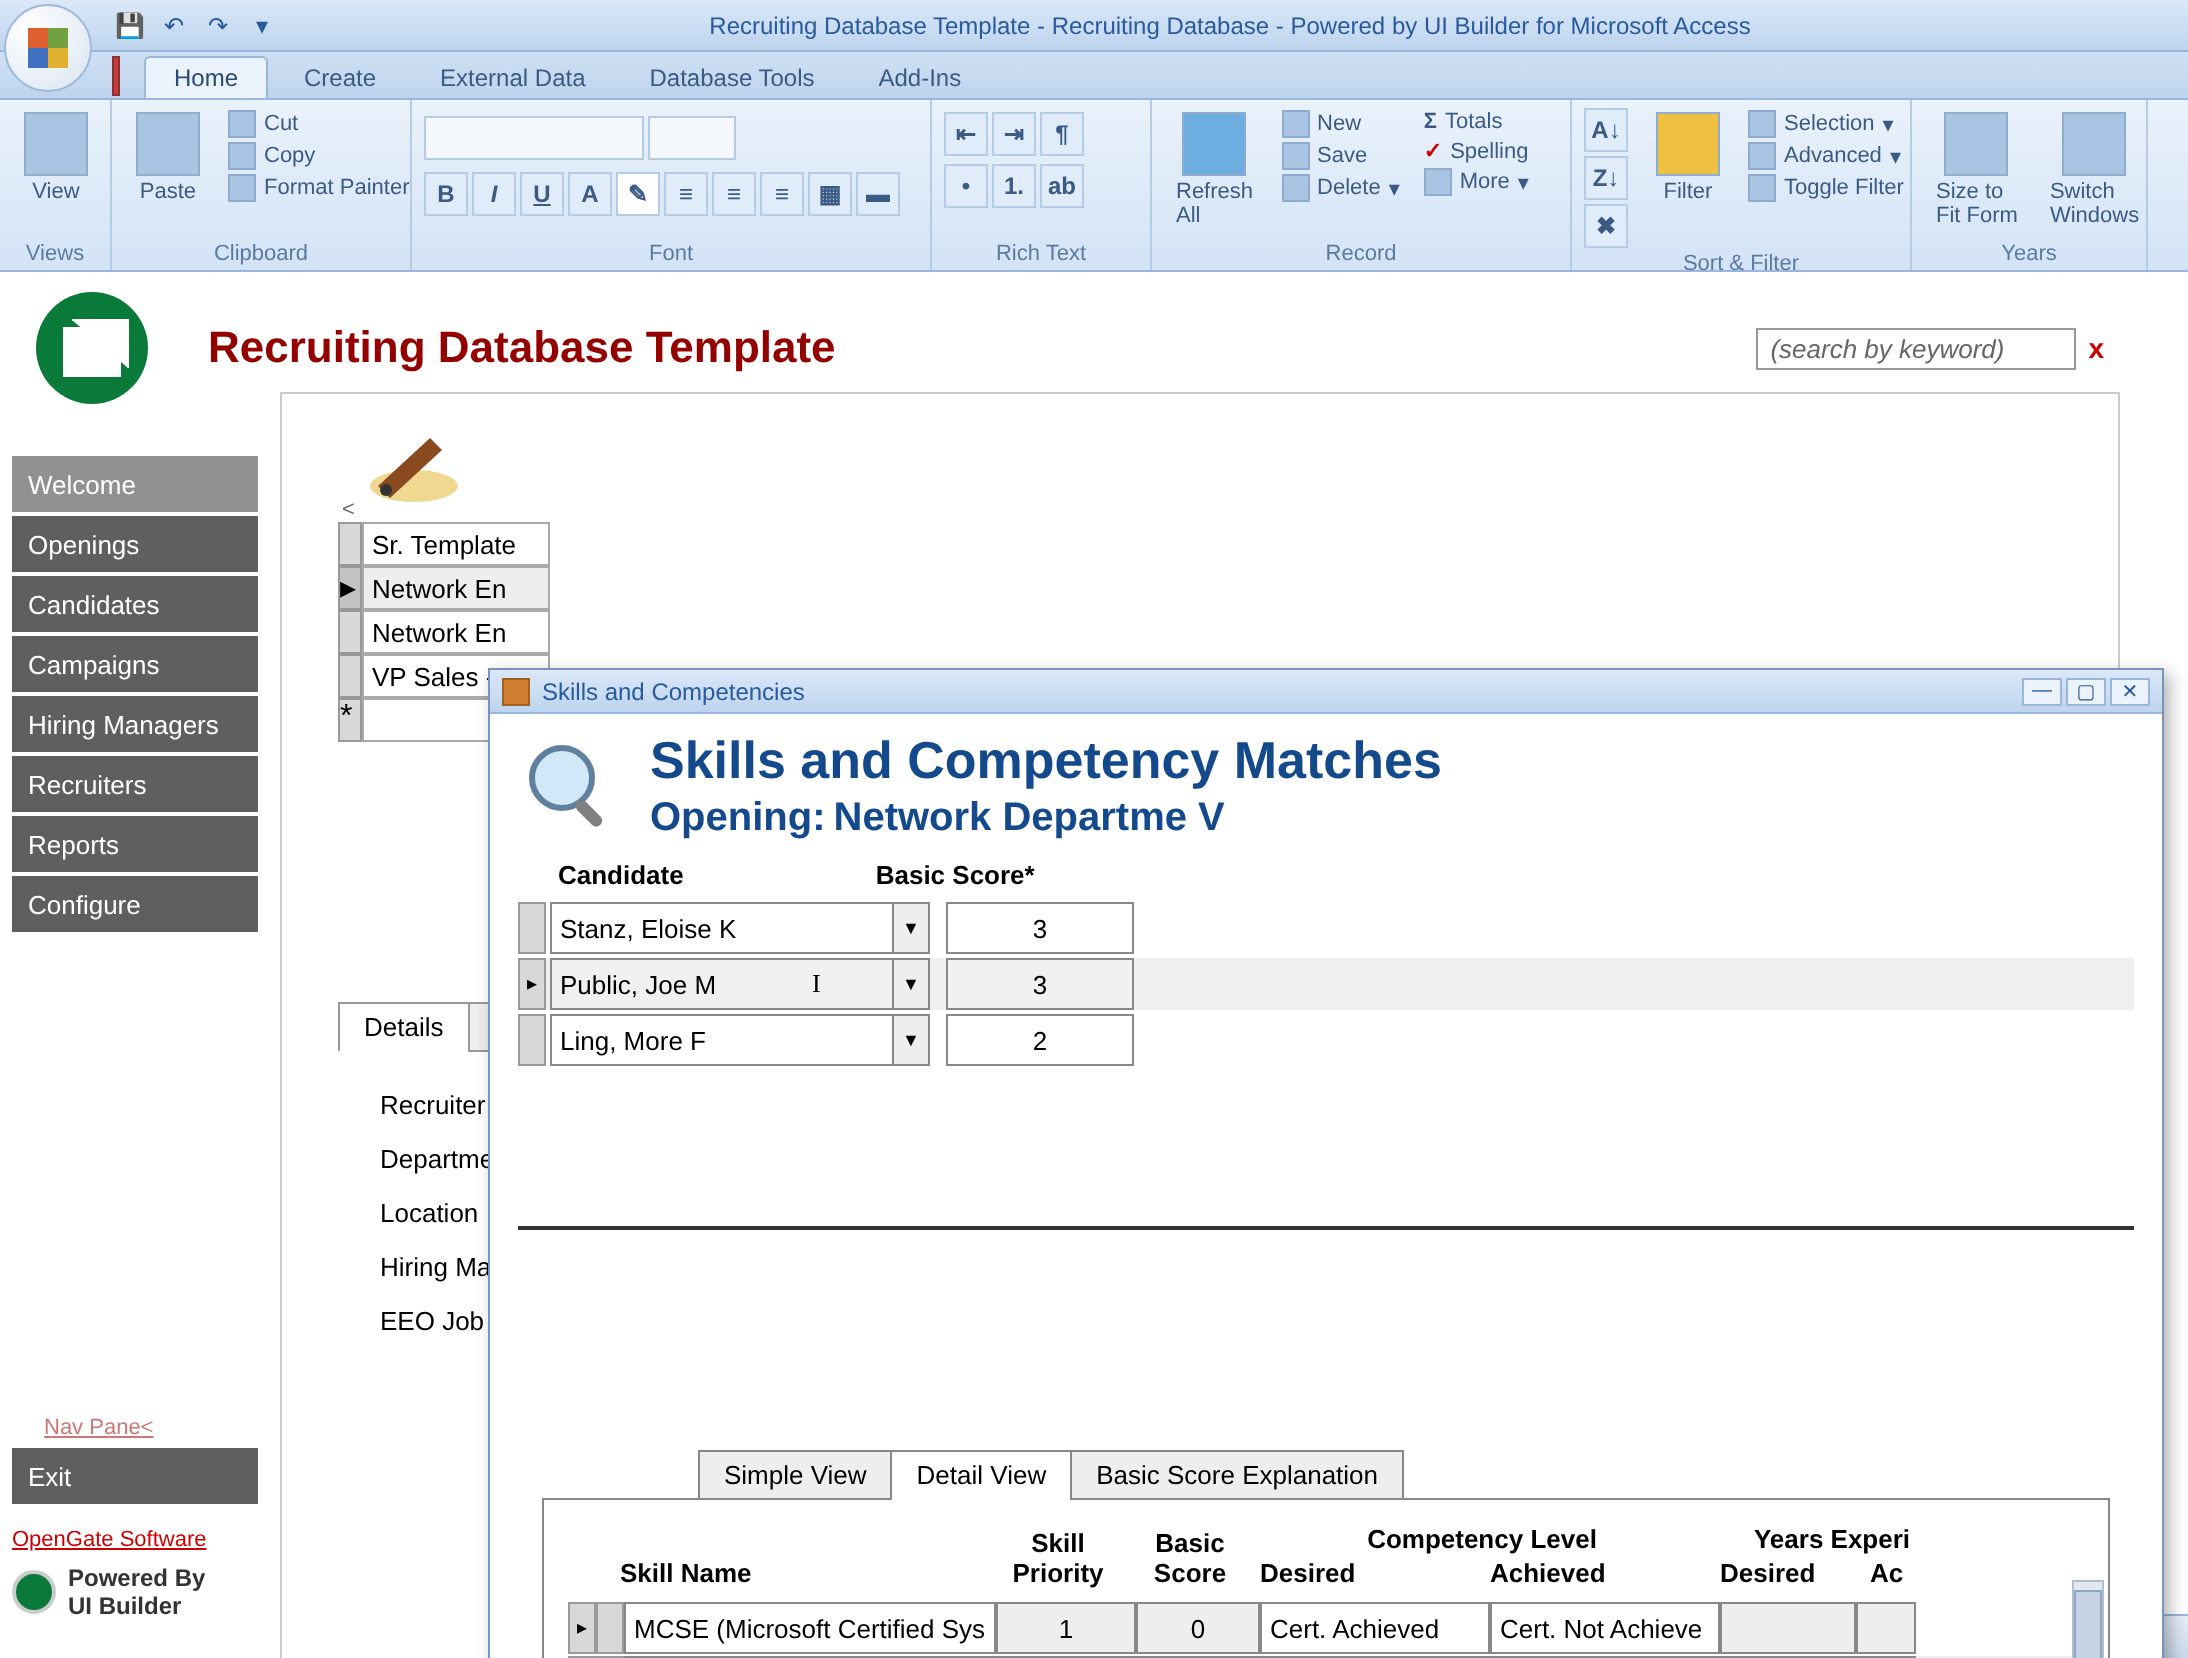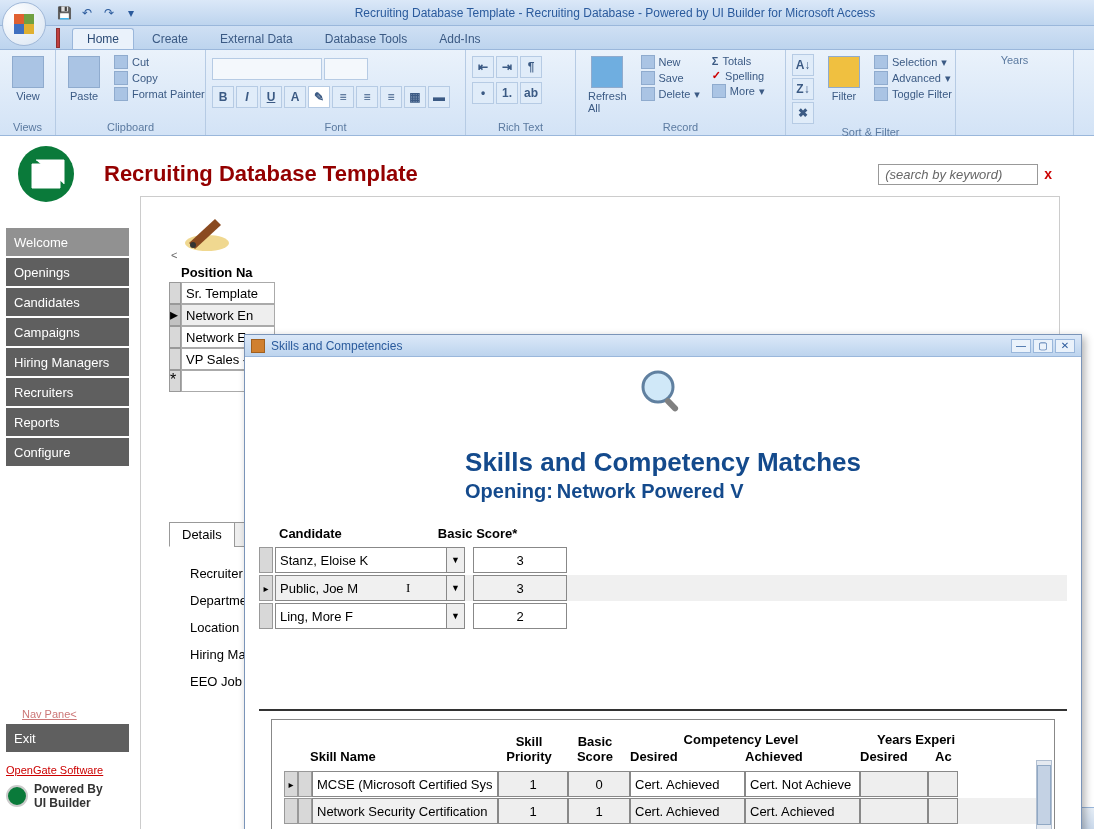--- a/index.html
+++ b/index.html
@@ -69,26 +69,26 @@
   .recnav input { border:1px solid #9ab7db; height:16px; font-size:11px; padding:0 4px; }
   .recnav .filtered { background:#ffd24a; border:1px solid #d9a400; padding:0 6px; display:flex;align-items:center;gap:3px;}
 
   
   .popup { position:absolute; left:244px; top:198px; width:838px; height:580px; background:#fff; border:1px solid #7a94b8; box-shadow:3px 3px 8px rgba(0,0,0,0.3); }
   .popup-title { height:22px; background:linear-gradient(to bottom,#dbe8f8,#bdd4ee); border-bottom:1px solid #9ab7db; display:flex; align-items:center; padding:0 6px; font-size:12px; color:#2a5a9c;}
   .popup-title .icon { width:14px; height:14px; background:#d08030; margin-right:6px; border:1px solid #a06020;}
   .popup-title .spacer { flex:1; }
   .popup-title .wbtn { width:20px; height:14px; border:1px solid #9ab7db; background:#eaf2fb; margin-left:2px; display:flex; align-items:center; justify-content:center; font-size:10px;}
   .popup-body { padding:8px 14px; }
-  .popup-heading { display:flex; gap:28px; align-items:center;flex-direction:column; }
+  .popup-heading { display:flex; gap:12px; align-items:flex-end; }
   .mag { width:54px; height:54px; }
   .popup-h1 { font-size:26px; color:#144a8c; font-weight:bold; }
   .popup-h2 { font-size:20px; color:#144a8c; font-weight:bold; margin-top:2px;}
   .popup-h2 .label { margin-right:4px;}
-  .cand-table { margin-top:21px; }
+  .cand-table { margin-top:7px; }
   .cand-head { display:flex; font-weight:bold; font-size:13px; padding:2px 0 4px 20px; gap:40px;}
   .cand-head .c2{ margin-left:56px;}
   .cand-row { display:flex; align-items:center; margin:2px 0; }
   .cand-sel { width:14px; height:26px; background:#d8d8d8; border:1px solid #999; display:flex;align-items:center;justify-content:center; font-size:10px;}
   .cand-combo { border:1px solid #888; height:26px; width:190px; display:flex; align-items:center; padding:0 4px; font-size:13px; margin-left:2px; position:relative;}
   .cand-combo .dd { position:absolute; right:0; top:0; bottom:0; width:18px; border-left:1px solid #888; background:#eee; display:flex;align-items:center;justify-content:center; font-size:9px;}
   .cand-score { border:1px solid #888; height:26px; width:94px; display:flex; align-items:center; justify-content:center; font-size:13px; margin-left:8px;}
 
   .popup .tabstrip { margin:110px 0 0 90px; display:flex;}
   .popup .tab { padding:4px 12px; border:1px solid #888; background:#eee; font-size:13px; margin-right:-1px; border-bottom:none;}
@@ -259,20 +259,32 @@
         <div class="small-btn"><span class="si"></span><span>Advanced</span> ▾</div>
         <div class="small-btn">
             <span class="si"></span>
             <span>Toggle Filter</span>
           </div>
       </div>
     </div>
     <div class="ribbon-group-label">Sort &amp; Filter</div>
   </div>
   <div class="ribbon-group" style="width:118px;">
+    <div class="ribbon-group-body">
+      <div class="big-btn">
+          <div class="ico"></div>
+          <span style="white-space:pre">Size to
+Fit Form</span>
+        </div>
+      <div class="big-btn">
+          <div class="ico"></div>
+          <span style="white-space:pre">Switch
+Windows</span>
+        </div>
+    </div>
     <div class="ribbon-group-label">Years</div>
   </div>
 </div>
 
 <div class="main">
   <div class="app-header">
     <div class="app-logo">
       <svg width="72" height="60" viewBox="0 0 72 60">
           <circle cx="30" cy="30" r="28" fill="#0a7a3a"></circle>
           <path d="M16 20 L44 20 L44 44 L16 44 Z M20 16 L48 16 L48 40" fill="#fff" stroke="#fff"></path>
@@ -306,21 +318,20 @@
   <div class="openings-form">
     <div class="openings-content">
       <div style="height:40px; position:relative;">
         <svg width="56" height="44" style="position:absolute;left:10px;top:0">
             <ellipse cx="28" cy="34" rx="22" ry="8" fill="#f0d890"></ellipse>
             <path d="M10 34 L36 10 L42 16 L16 40 Z" fill="#8a4a20"></path>
             <circle cx="14" cy="36" r="3" fill="#333"></circle>
           </svg>
       </div>
       <div class="collapse-ind">&lt;</div>
-      <div class="grid-header">Position Na</div>
       <div class="grid-row">
           <div class="grid-sel"></div>
           <div class="grid-cell">Sr. Template</div>
         </div>
       <div class="grid-row">
           <div class="grid-sel active">▸</div>
           <div class="grid-cell" style="background:#eee;">Network En</div>
         </div>
       <div class="grid-row">
           <div class="grid-sel"></div>
@@ -377,21 +388,21 @@
     <div class="popup-body">
       <div class="popup-heading">
         <div class="mag">
           <svg width="54" height="54" viewBox="0 0 54 54">
               <circle cx="22" cy="22" r="15" fill="#d0e8f8" stroke="#6080a0" stroke-width="3"></circle>
               <rect x="32" y="32" width="16" height="6" rx="3" transform="rotate(45 32 32)" fill="#808080"></rect>
             </svg>
         </div>
         <div>
           <div class="popup-h1">Skills and Competency Matches</div>
-          <div class="popup-h2"><span class="label">Opening:</span><span>Network Powered V</span></div>
+          <div class="popup-h2"><span class="label">Opening:</span><span>Network Departme V</span></div>
         </div>
       </div>
 
       <div class="cand-table">
         <div class="cand-head">
           <span>Candidate</span>
           <span class="c2">Basic Score*</span>
         </div>
         <div class="cand-row">
           <div class="cand-sel"></div>
@@ -415,20 +426,25 @@
           <div class="cand-combo">
               <span>Ling, More F</span>
               <div class="dd">▼</div>
             </div>
           <div class="cand-score">2</div>
         </div>
       </div>
 
       <hr class="sep" style="margin-top:80px;">
 
+      <div class="tabstrip">
+        <div class="tab">Simple View</div>
+        <div class="tab active">Detail View</div>
+        <div class="tab">Basic Score Explanation</div>
+      </div>
       <div class="tabpanel">
         <div class="scroll">
             <div class="thumb"></div>
           </div>
         <div class="skill-table">
           <div class="skill-head">
             <div class="sk-col" style="width:22px;"></div>
             <div class="sk-col" style="width:188px;">Skill Name</div>
             <div class="sk-col grp" style="width:70px;white-space:pre;">Skill
 Priority</div>

